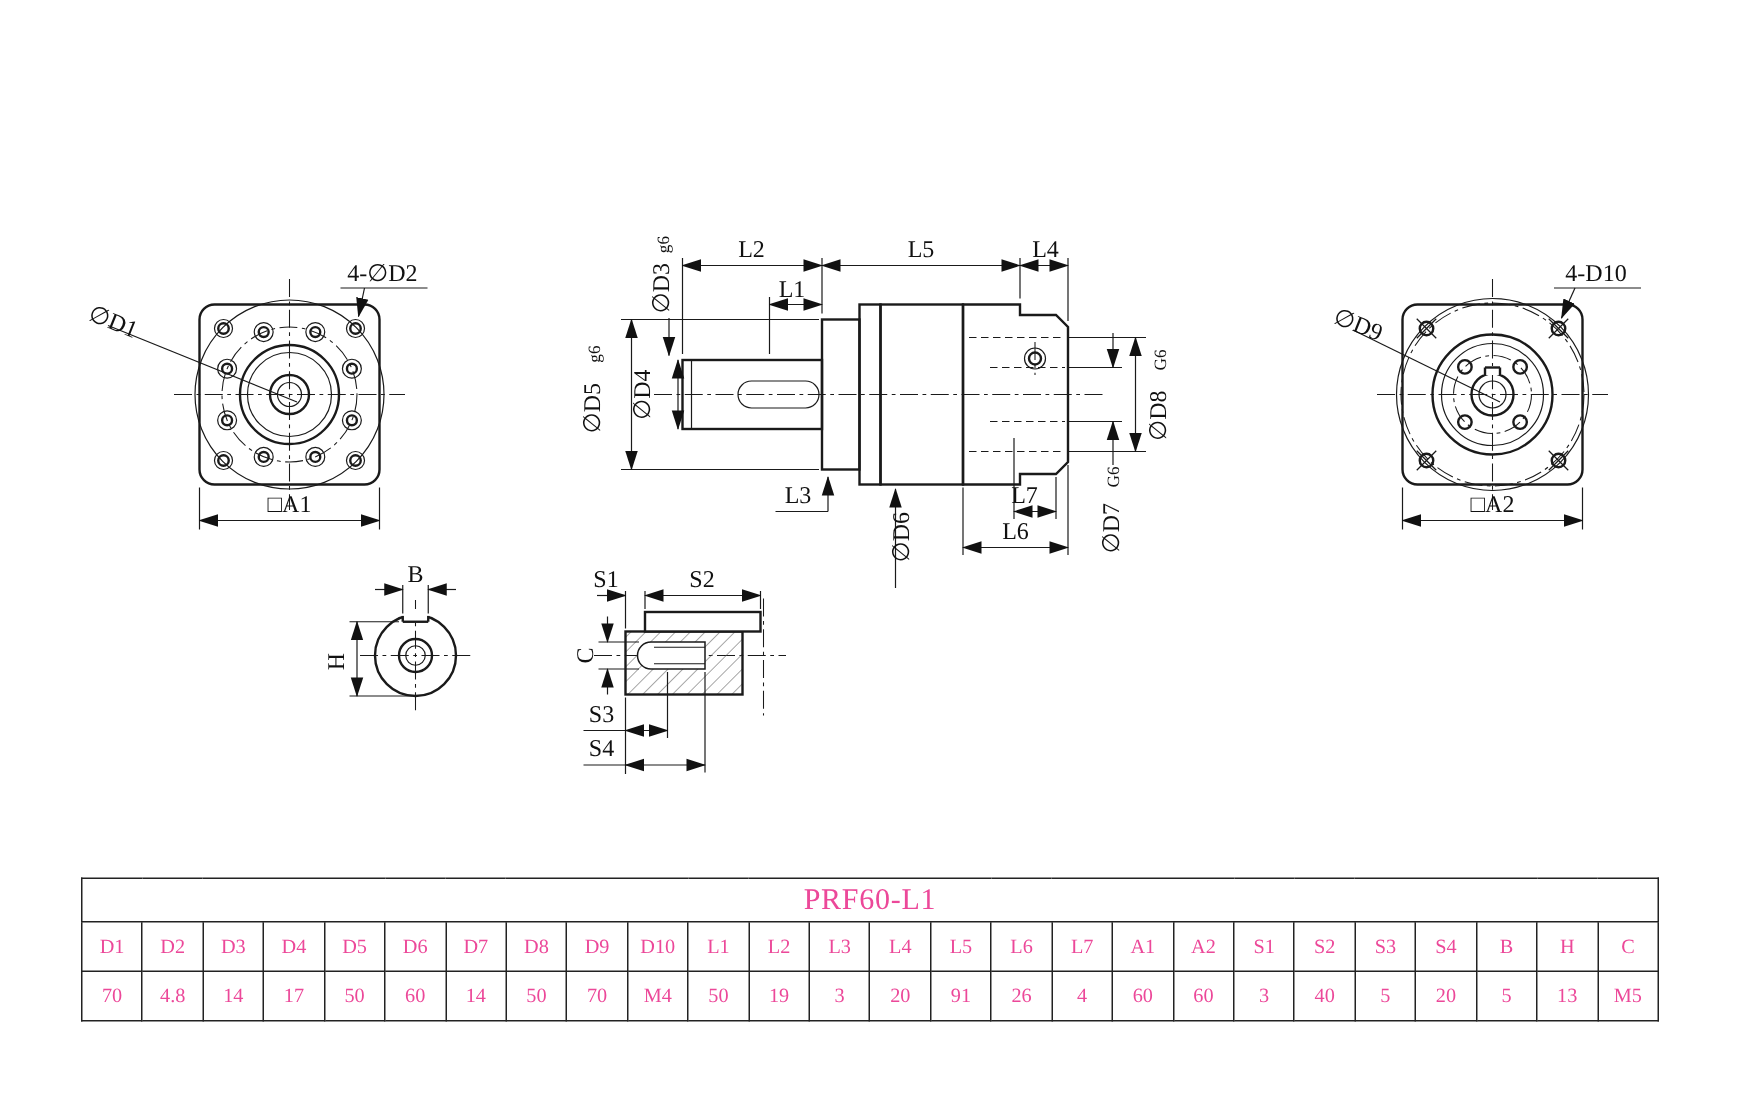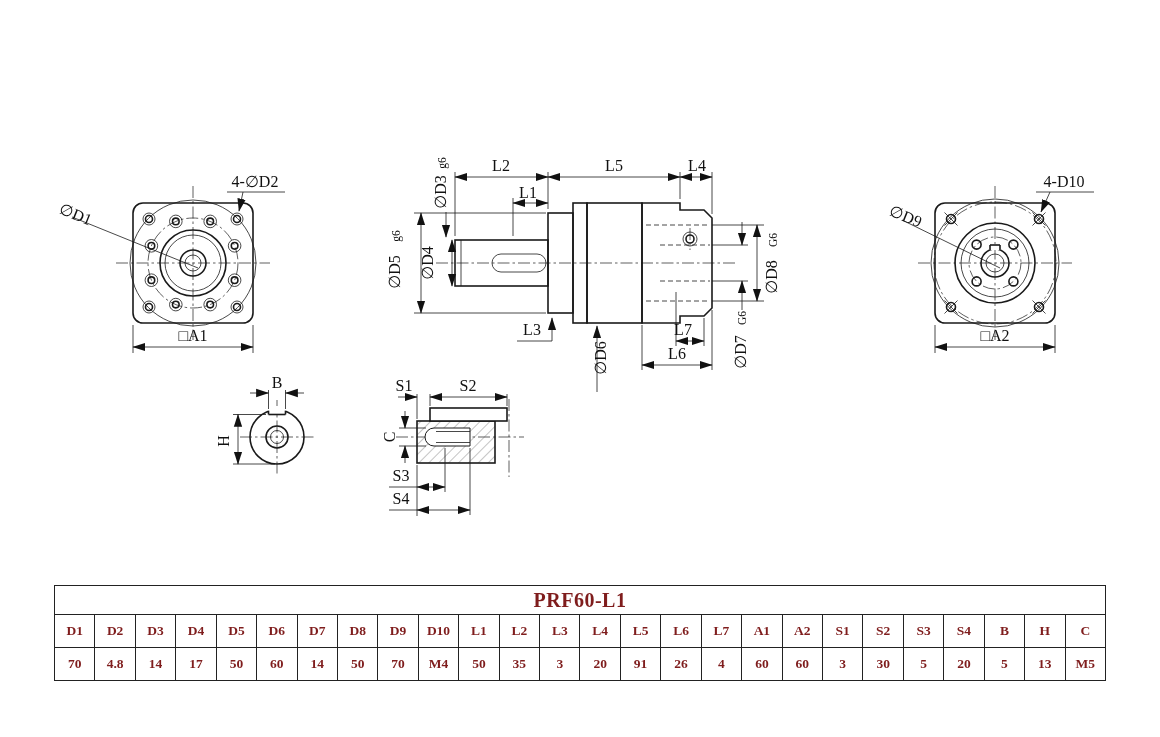--- a/index.html
+++ b/index.html
@@ -7,21 +7,21 @@
   svg { display:block; }
   .ol { fill:none; stroke:#1a1a1a; stroke-width:1.6; }
   .th { fill:none; stroke:#1a1a1a; stroke-width:0.8; }
   .cl { fill:none; stroke:#1a1a1a; stroke-width:0.7; stroke-dasharray:12 3 2.5 3; }
   .hd { fill:none; stroke:#1a1a1a; stroke-width:0.8; stroke-dasharray:5 3; }
   .dim { fill:none; stroke:#1a1a1a; stroke-width:0.8; }
   text.lbl { font-family:"Liberation Serif", serif; font-size:16px; fill:#111; stroke:none; }
   text.small { font-size:11.5px; }
   .table-wrap { width:1052px; margin:40px auto 0; }
   table.spec { border-collapse:collapse; width:100%; table-layout:fixed;
-               font-family:"Liberation Serif", serif; color:#7f1d1d; border:1.6px solid #222;font-weight:bold; }
+               font-family:"Liberation Serif", serif; color:#ec4899; border:1.6px solid #222; }
   .spec td { border:1px solid #222; text-align:center; font-size:13.5px; height:32px; padding:0 1px; overflow:hidden; }
   .spec td.title-cell { font-size:20px; height:28px; letter-spacing:0.5px; }
 </style>
 </head>
 <body>
 
 <svg width="1160" height="545" viewBox="0 0 1160 545">
   <defs>
     <marker id="arr" viewBox="0 0 10 10" refX="9.5" refY="5" markerWidth="13" markerHeight="13" orient="auto-start-reverse" markerUnits="userSpaceOnUse">
       <path d="M0,1.8 L10,5 L0,8.2 Z" fill="#111"></path>
@@ -294,30 +294,30 @@
           <td>4.8</td>
           <td>14</td>
           <td>17</td>
           <td>50</td>
           <td>60</td>
           <td>14</td>
           <td>50</td>
           <td>70</td>
           <td>M4</td>
           <td>50</td>
-          <td>35</td>
+          <td>19</td>
           <td>3</td>
           <td>20</td>
           <td>91</td>
           <td>26</td>
           <td>4</td>
           <td>60</td>
           <td>60</td>
           <td>3</td>
-          <td>30</td>
+          <td>40</td>
           <td>5</td>
           <td>20</td>
           <td>5</td>
           <td>13</td>
           <td>M5</td>
         </tr>
     </tbody>
   </table>
 </div>
 

